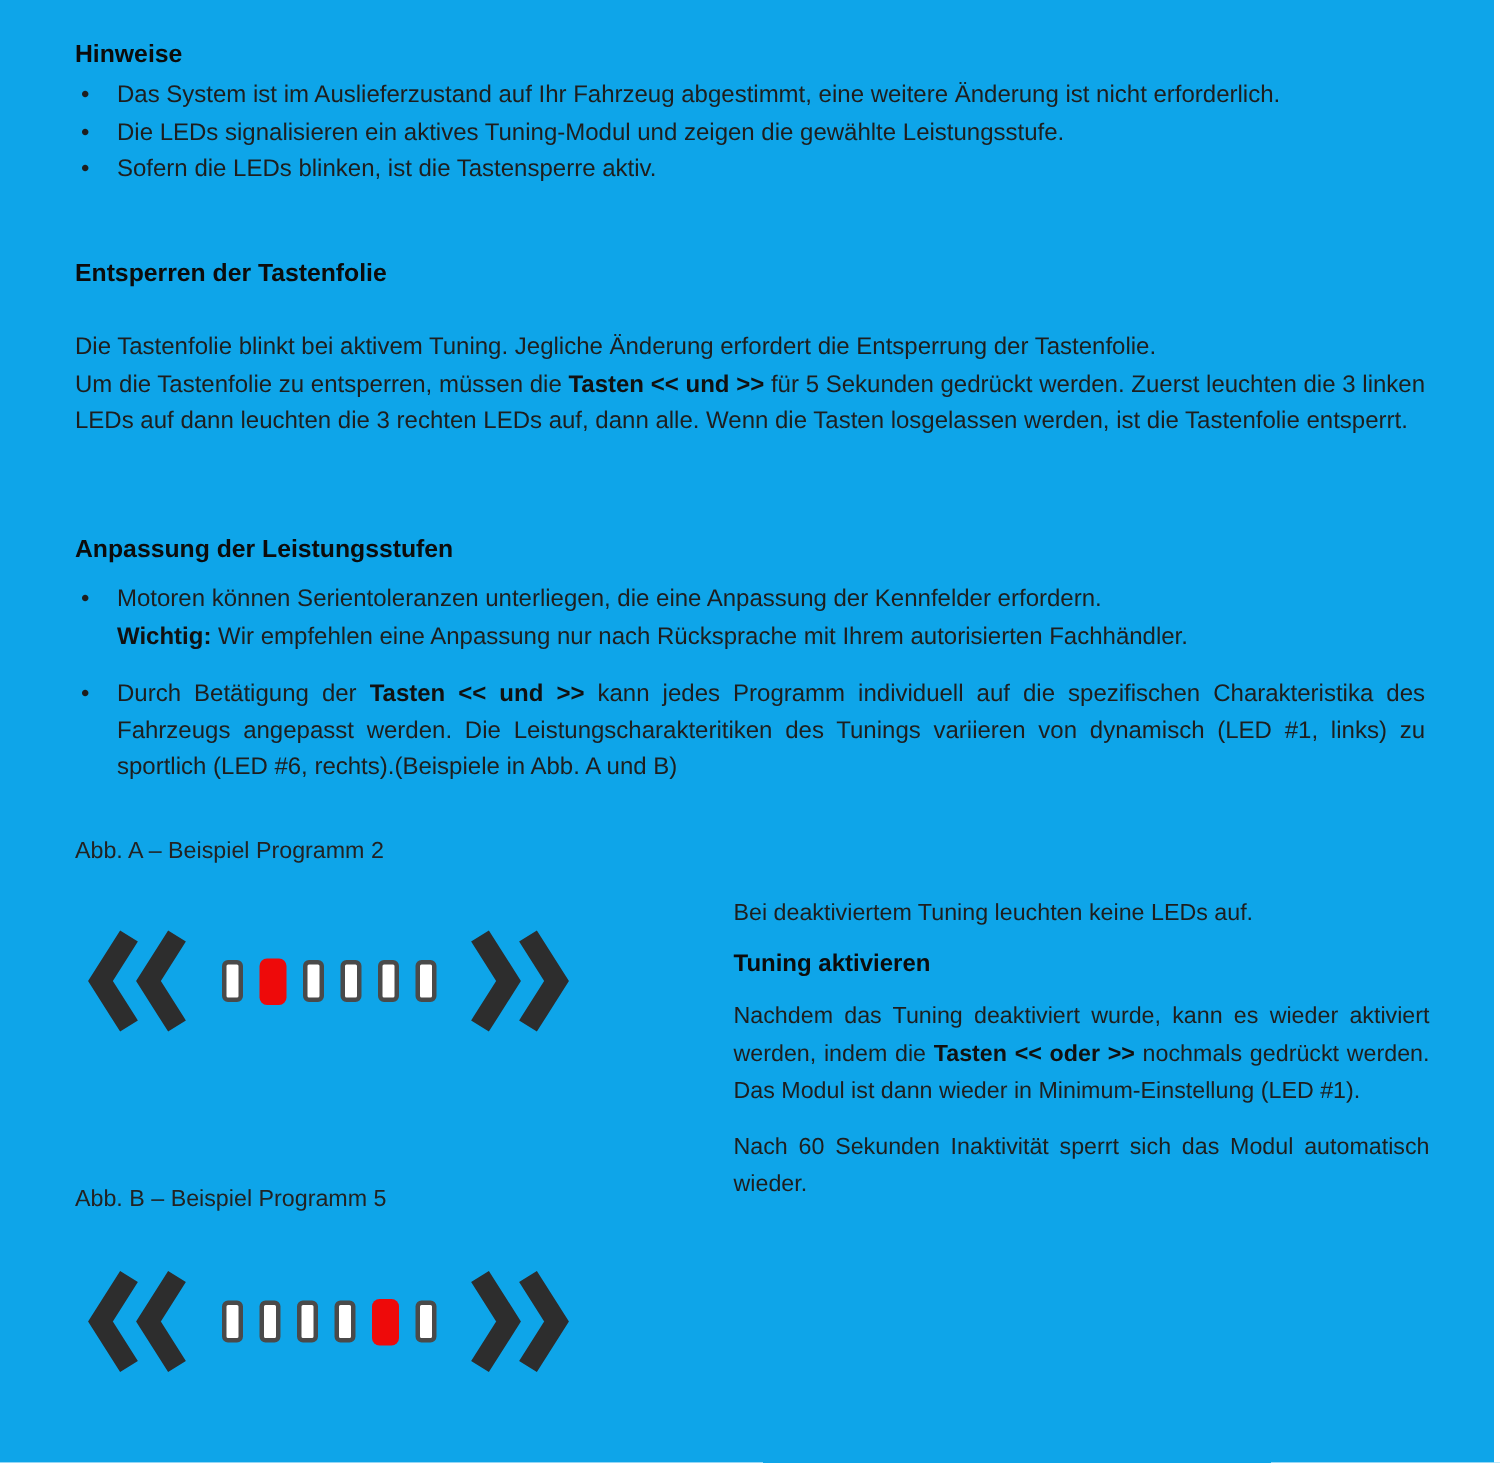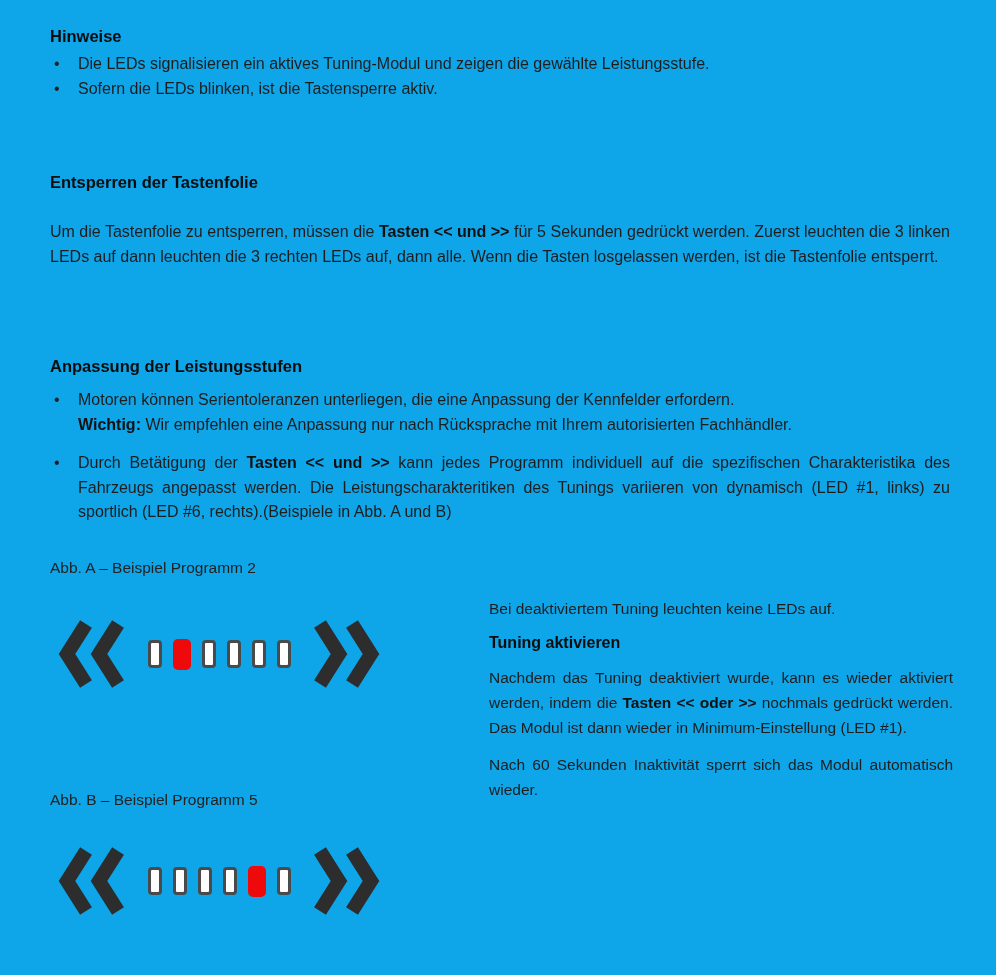--- a/index.html
+++ b/index.html
@@ -35,30 +35,32 @@
   .rcol p { margin:0 0 12px 0; line-height:25px; }
 </style>
 </head>
 <body>
 
 <div class="page" style="--led-red: #ee0a0a; --chevron: #2d2d2d; --led-border: #4a4a4a;">
 
   <section class="blk body-txt" style="top:26px">
     <h3 class="sec-h">Hinweise</h3>
     <ul class="bul">
+      <li class="just">Das System ist im Auslieferzustand auf Ihr Fahrzeug abgestimmt, eine weitere Änderung ist nicht erforderlich.</li>
       <li>Die LEDs signalisieren ein aktives Tuning-Modul und zeigen die gewählte Leistungsstufe.</li>
       <li>Sofern die LEDs blinken, ist die Tastensperre aktiv.</li>
     </ul>
   </section>
 
   <section class="blk" style="top:172px">
     <h3 class="sec-h">Entsperren der Tastenfolie</h3>
   </section>
 
   <section class="blk body-txt" style="top:220px">
+    <div class="para">Die Tastenfolie blinkt bei aktivem Tuning. Jegliche Änderung erfordert die Entsperrung der Tastenfolie.</div>
     <p class="para just"><span>Um die Tastenfolie zu entsperren, müssen die </span><b>Tasten &lt;&lt; und &gt;&gt;</b><span> für 5 Sekunden gedrückt werden. Zuerst leuchten die 3 linken LEDs auf dann leuchten die 3 rechten LEDs auf, dann alle. Wenn die Tasten losgelassen werden, ist die Tastenfolie entsperrt.</span></p>
   </section>
 
   <section class="blk" style="top:356px">
     <h3 class="sec-h">Anpassung der Leistungsstufen</h3>
   </section>
 
   <section class="blk body-txt" style="top:382px">
     <ul class="bul">
       <li>

